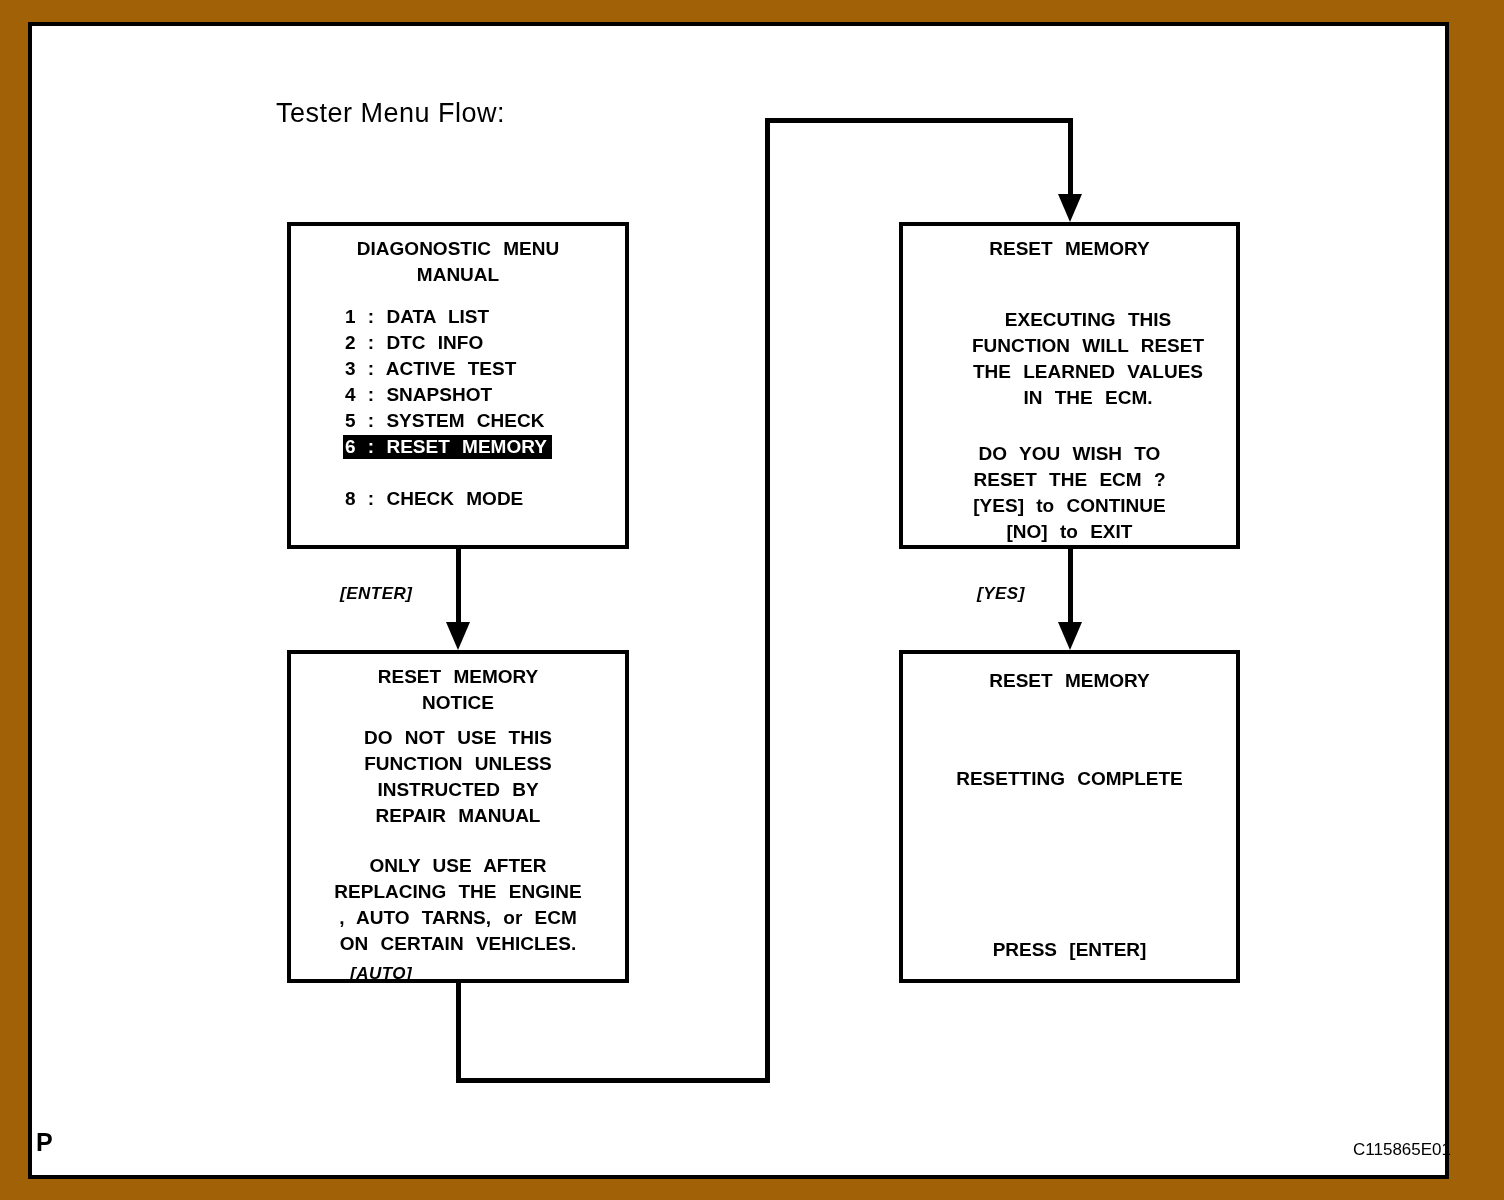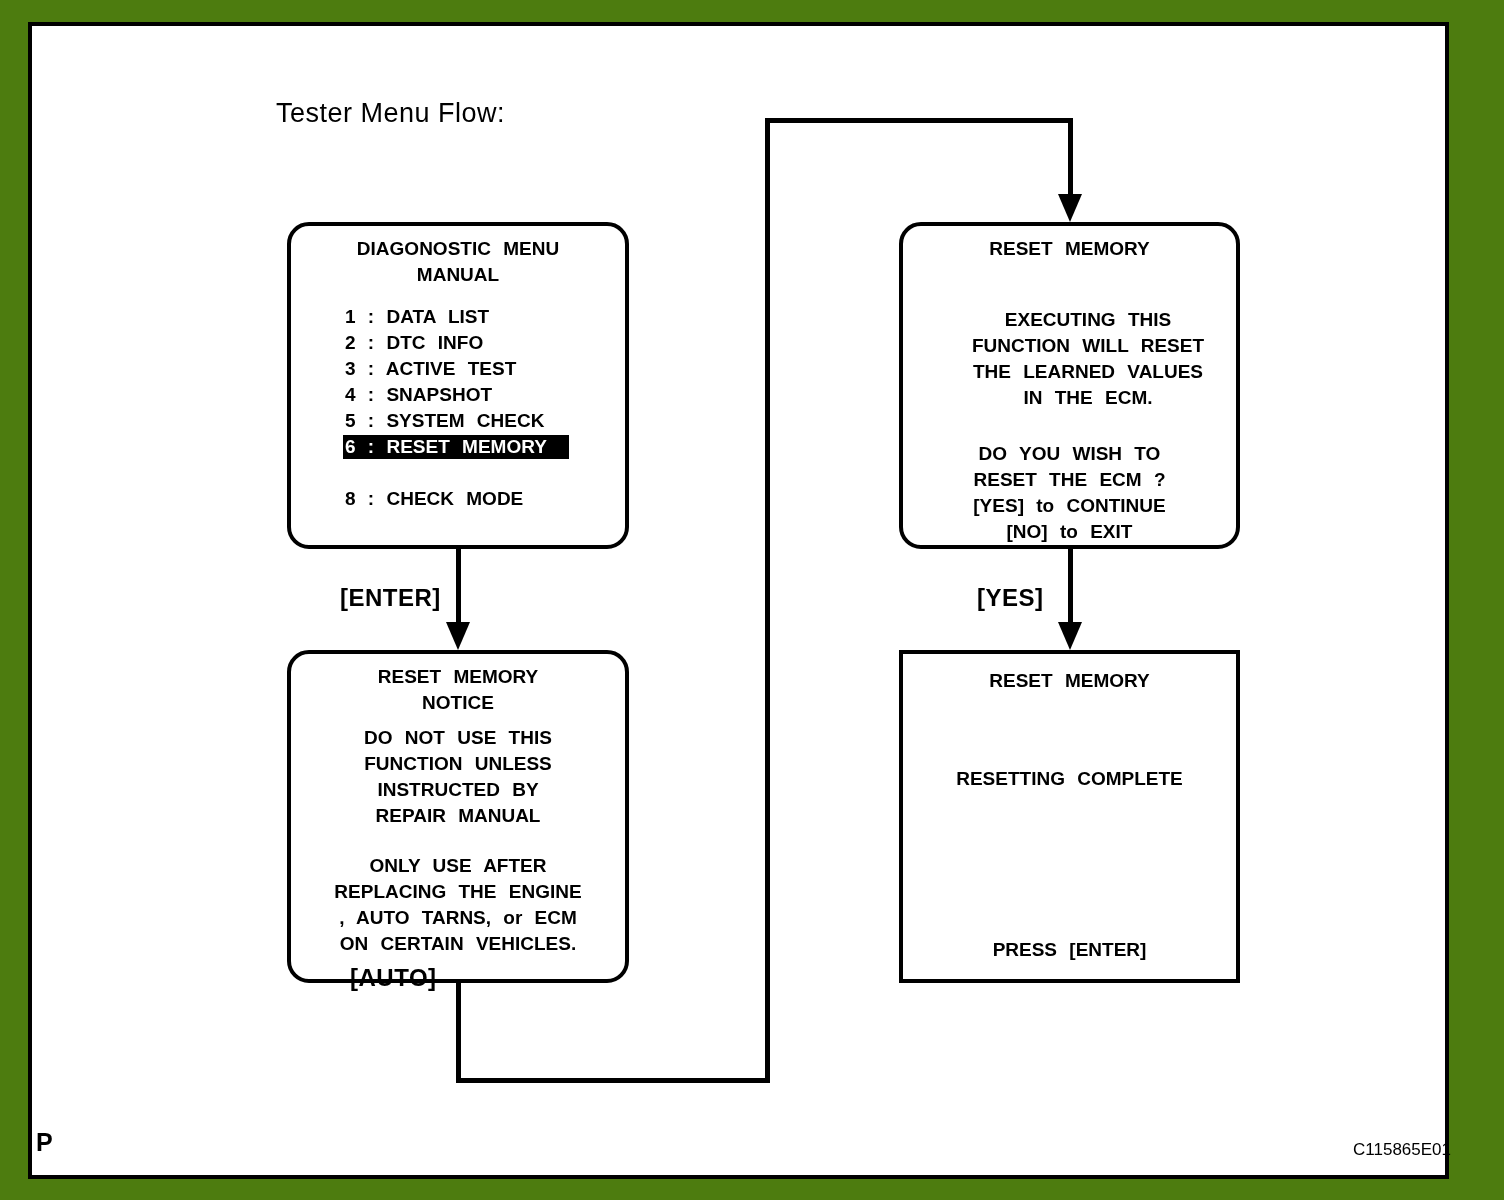--- a/index.html
+++ b/index.html
@@ -1,57 +1,57 @@
 <!DOCTYPE html>
 <html><head>
 <meta charset="utf-8">
 <style>
   html,body{margin:0;padding:0;background:#fff;}
   .canvas{
-    position:relative;width:1504px;height:1200px;background:#4d7c0f;
+    position:relative;width:1504px;height:1200px;background:#a16207;
     font-family:"Liberation Sans",sans-serif;color:#000;overflow:hidden;
   }
   .frame{
     position:absolute;left:28px;top:22px;width:1421px;height:1157px;
     border:4px solid #000;box-sizing:border-box;background:#fff;
   }
   .page-title{
     position:absolute;left:276px;top:98px;font-size:27px;font-weight:400;
     letter-spacing:0.5px;
   }
   .screen-box{
     position:absolute;border:4px solid #000;box-sizing:border-box;background:#fff;
     font-weight:700;font-size:19px;line-height:26px;word-spacing:7px;
     text-align:center;
   }
   .box-diag{left:287px;top:222px;width:342px;height:327px;}
   .box-confirm{left:899px;top:222px;width:341px;height:327px;}
   .box-notice{left:287px;top:650px;width:342px;height:333px;}
   .box-complete{left:899px;top:650px;width:341px;height:333px;}
-  .pad-top{padding-top:10px;border-radius:22px;}
+  .pad-top{padding-top:10px;}
   .menu-list{margin-top:16px;text-align:left;padding-left:54px;}
   .menu-item{white-space:nowrap;}
   .menu-item.highlight span{
-    background:#000;color:#fff;padding:1px 22px 2px 2px;margin-left:-2px;
+    background:#000;color:#fff;padding:1px 5px 2px 2px;margin-left:-2px;
   }
   .bottom-item{margin-top:26px;}
   .para1-confirm{margin-top:45px;padding-left:37px;}
   .para2-confirm{margin-top:30px;}
   .para1-notice{margin-top:9px;text-align:center;}
   .para2-notice{margin-top:24px;}
   .status-line{margin-top:72px;}
   .action-line{margin-top:145px;}
   .flow-line{position:absolute;background:#000;}
   .arrow-down{
     position:absolute;width:0;height:0;
     border-left:12px solid transparent;border-right:12px solid transparent;
     border-top:28px solid #000;
   }
   .flow-label{
-    position:absolute;font-weight:700;font-size:24px;letter-spacing:0.5px;
+    position:absolute;font-weight:700;font-size:17px;letter-spacing:0.5px;font-style:italic;
   }
   .corner-letter{
     position:absolute;left:36px;top:1128px;font-size:25px;font-weight:700;
   }
   .figure-code{
     position:absolute;left:1353px;top:1140px;font-size:17px;font-weight:400;
   }
 </style>
 </head>
 <body>

